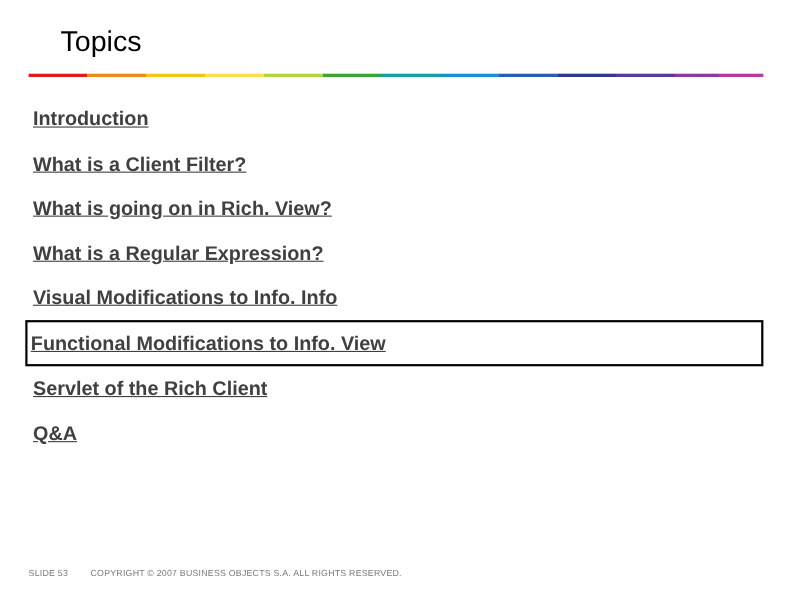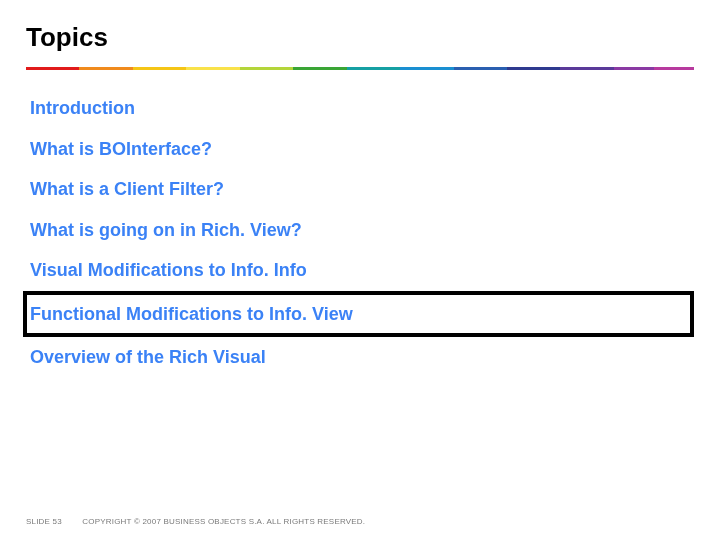--- a/index.html
+++ b/index.html
@@ -1,43 +1,44 @@
 <!DOCTYPE html>
 <html><head>
 <meta charset="utf-8">
 <style>
   * { margin: 0; padding: 0; box-sizing: border-box; }
   html, body { width: 720px; height: 540px; background: #fff; font-family: Arial, Helvetica, sans-serif; }
   .slide { width: 720px; height: 540px; position: relative; padding: 22px 26px 0 26px; }
-  .title { font-size: 26px; font-weight: bold; color: #000; margin-bottom: 14px; }
+  .title { font-size: 26px; font-weight: normal; color: #000; margin-bottom: 14px; margin-left: 29px; }
   .rainbow-bar { height: 3px; width: 668px; background: linear-gradient(to right,
     #e11b1b 0%, #e11b1b 8%,
     #f08a1d 8%, #f08a1d 16%,
     #f5c516 16%, #f5c516 24%,
     #f9e24a 24%, #f9e24a 32%,
     #b4d53a 32%, #b4d53a 40%,
     #3aa535 40%, #3aa535 48%,
     #16a0a3 48%, #16a0a3 56%,
     #1a8fd1 56%, #1a8fd1 64%,
     #2a5fb0 64%, #2a5fb0 72%,
     #2f3a8f 72%, #2f3a8f 80%,
     #5a3a99 80%, #5a3a99 88%,
     #8a3aa3 88%, #8a3aa3 94%,
     #b73a9e 94%, #b73a9e 100%
   ); margin-bottom: 18px; }
   .topics-list { }
   .topic-item {
     font-size: 18px;
     font-weight: bold;
-    color: #3b82f6;
+    color: #404040;
     padding: 9px 4px;
     line-height: 1.25;
+    text-decoration: underline;
   }
   .topic-item.current {
-    border: 4px solid #000000;
+    border: 2px solid #000000;
     padding: 8px 3px;
     margin-left: -3px;
   }
   .footer {
     position: absolute;
     left: 26px;
     bottom: 14px;
     font-size: 8px;
     color: #7a7a7a;
     letter-spacing: 0.2px;
@@ -47,25 +48,26 @@
 </style>
 </head>
 <body>
 
 <div class="slide">
   <h1 class="title">Topics</h1>
   <div class="rainbow-bar"></div>
 
   <div class="topics-list">
     <div class="topic-item">Introduction</div>
-    <div class="topic-item">What is BOInterface?</div>
     <div class="topic-item">What is a Client Filter?</div>
     <div class="topic-item">What is going on in Rich. View?</div>
+    <div class="topic-item">What is a Regular Expression?</div>
     <div class="topic-item">Visual Modifications to Info. Info</div>
     <div class="topic-item current">Functional Modifications to Info. View</div>
-    <div class="topic-item">Overview of the Rich Visual</div>
+    <div class="topic-item">Servlet of the Rich Client</div>
+    <div class="topic-item">Q&amp;A</div>
   </div>
 
   <div class="footer">
     <span class="slide-num">SLIDE 53</span>
     <span>COPYRIGHT © 2007 BUSINESS OBJECTS S.A. ALL RIGHTS RESERVED.</span>
   </div>
 </div>
 
 </body></html>

